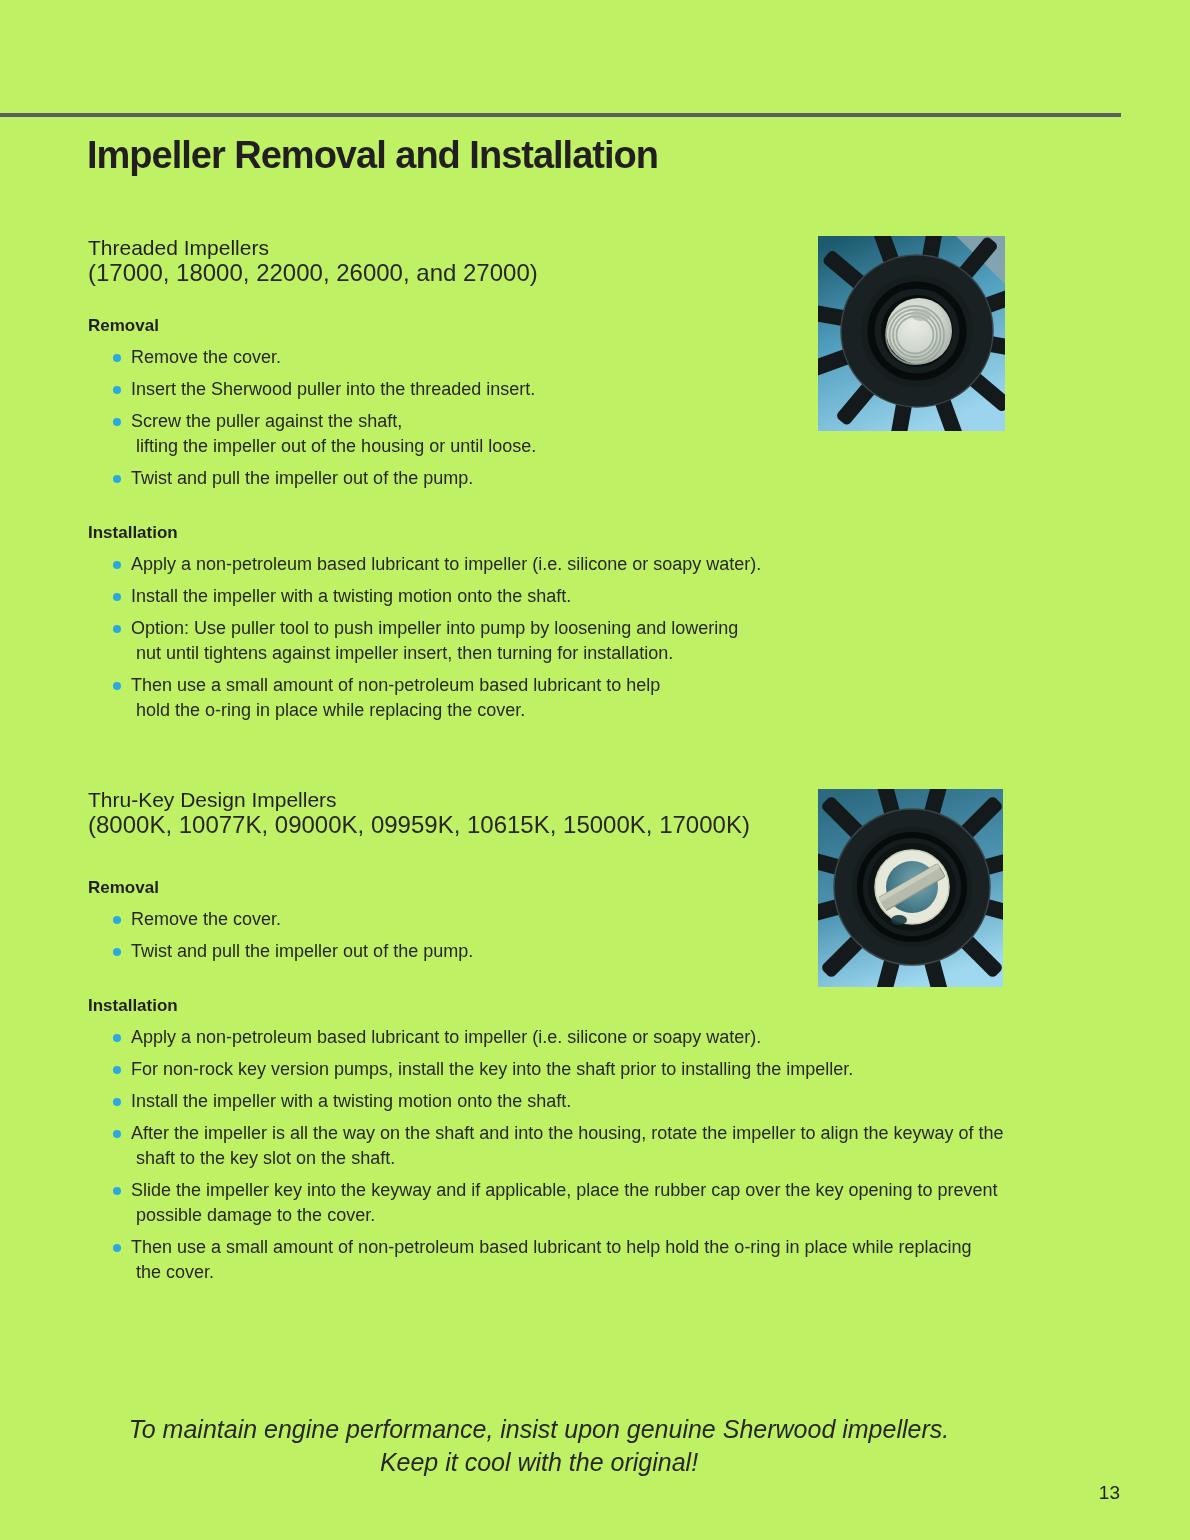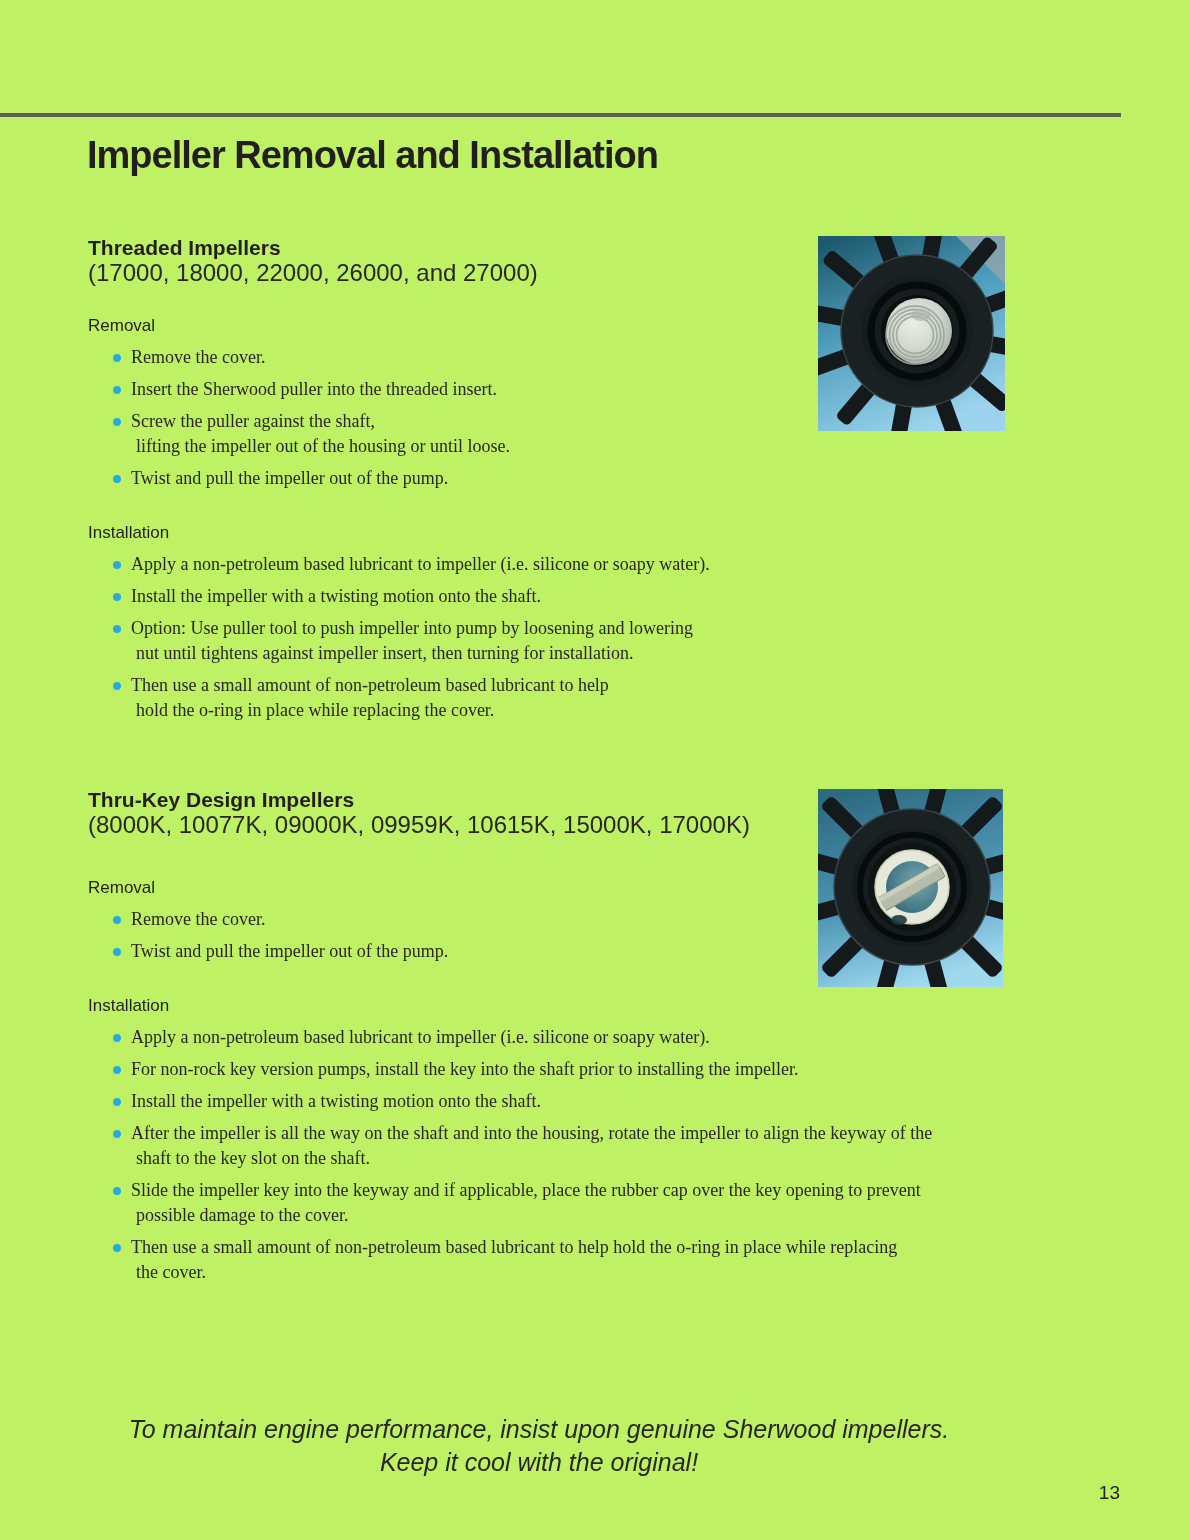--- a/index.html
+++ b/index.html
@@ -8,26 +8,26 @@
     font-family:"Liberation Sans",sans-serif;color:#231f20;overflow:hidden;
   }
   .top-rule{position:absolute;left:0;top:113px;width:1121px;height:4px;background:#5e5f61;}
   .h1{
     position:absolute;left:87px;top:132px;margin:0;
     font-size:38px;font-weight:bold;letter-spacing:-1px;color:#231f20;line-height:46px;
   }
   .section{position:absolute;left:88px;width:1015px;}
   .sec1{top:236px;}
   .sec2{top:788px;}
-  .h2{font-size:21px;font-weight:bold;margin:0;line-height:24px;color:#231f20;}
+  .h2{font-size:21px;font-weight:normal;margin:0;line-height:24px;color:#231f20;}
   .models{font-size:24px;line-height:22px;margin:2px 0 0;color:#2a2627;}
-  .h3{font-size:17px;font-weight:normal;margin:32px 0 0;line-height:20px;color:#231f20;}
+  .h3{font-size:17px;font-weight:bold;margin:32px 0 0;line-height:20px;color:#231f20;}
   .sec2 .h3.first{margin-top:42px;}
   .bullets{list-style:none;margin:9px 0 0;padding:0;}
-  .bullets li{display:flex;margin:0 0 7px;font-family:Liberation Serif, serif;}
+  .bullets li{display:flex;margin:0 0 7px;}
   .dot{flex:0 0 auto;width:8px;height:8px;border-radius:50%;background:#2aa9e0;margin:9px 10px 0 25px;}
   .lines{font-size:18px;line-height:25px;color:#2a2627;}
   .line2{padding-left:5px;}
   .photo{position:absolute;display:block;}
   .photo1{left:818px;top:236px;}
   .photo2{left:818px;top:789px;}
   .footer{
     position:absolute;left:0;top:1413px;width:1078px;text-align:center;
     font-style:italic;font-size:25px;line-height:33px;color:#2a2627;
   }

